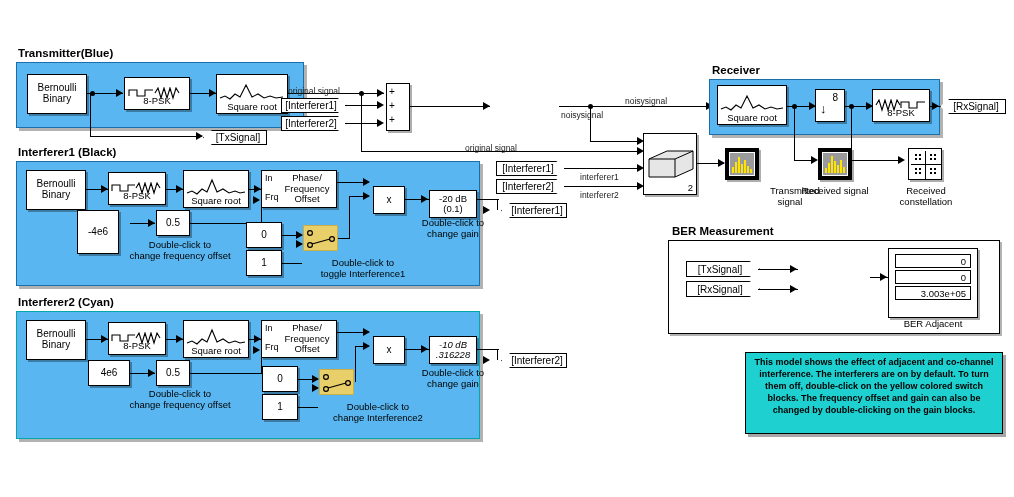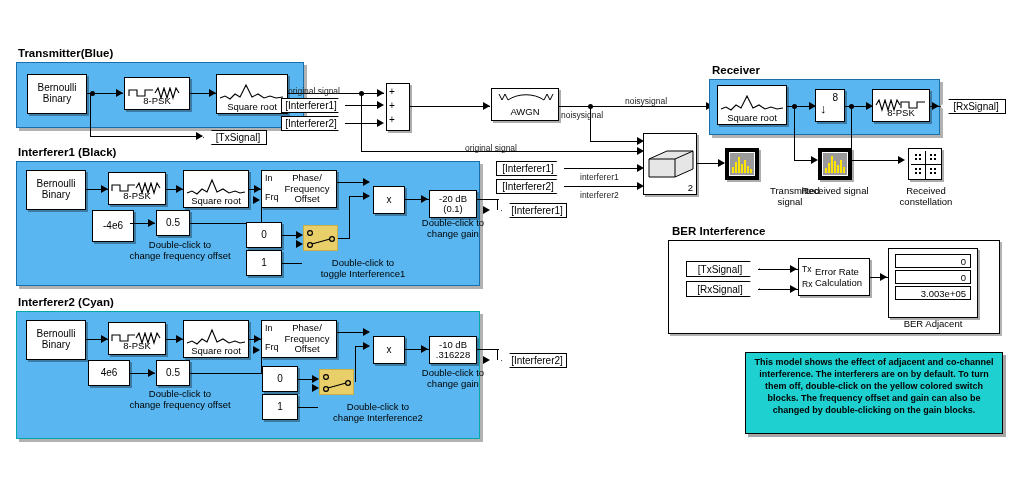--- a/index.html
+++ b/index.html
@@ -235,28 +235,20 @@
 
   <div class="sumblk" style="left:386px; top:83px; width:24px; height:48px;">
     <span style="top:2px;">+</span>
     <span style="top:16px;">+</span>
     <span style="top:30px;">+</span>
   </div>
 
   <div class="wire h" style="left:410px; top:106px; width:80px;"></div>
   <div class="arrow" style="left:483px; top:102px;"></div>
 
-  <div class="blk" style="left:491px; top:88px; width:68px; height:33px;">
-    <svg class="icon-svg" width="56" height="12" viewBox="0 0 56 12" style="position:absolute; top:3px; left:6px;">
-      <polyline points="1,2 4,8 7,2 10,8" fill="none" stroke="#000" stroke-width="1"></polyline>
-      <path d="M10,8 C20,1 36,1 46,8" fill="none" stroke="#000" stroke-width="1"></path>
-      <polyline points="46,8 49,2 52,8 55,2" fill="none" stroke="#000" stroke-width="1"></polyline>
-    </svg>
-    <span class="lbl-mid">AWGN</span>
-  </div>
 
   <div class="wire h" style="left:559px; top:106px; width:153px;"></div>
   <div class="dot" style="left:588px; top:104px;"></div>
   <div class="arrow" style="left:706px; top:102px;"></div>
   <div class="wlabel" style="left:625px; top:96px;">noisysignal</div>
   <div class="wlabel" style="left:561px; top:110px;">noisysignal</div>
 
   <div class="wire v" style="left:590px; top:106px; height:36px;"></div>
   <div class="wire h" style="left:590px; top:141px; width:50px;"></div>
   <div class="arrow" style="left:637px; top:137px;"></div>
@@ -409,21 +401,21 @@
   <div class="arrow" style="left:254px; top:185px;"></div>
 
   <div class="blk" style="left:261px; top:170px; width:76px; height:38px; justify-content:flex-end; align-items:flex-start; padding:2px 4px 0 0;">
     <span style="position:absolute; left:3px; top:3px; font-size:9px;">In</span>
     <span style="position:absolute; left:3px; bottom:4px; font-size:9px;">Frq</span>
     <span style="position:absolute; left:18px; top:2px; right:2px; text-align:center; font-size:9.5px; line-height:1.12; white-space:pre-line;">Phase/
 Frequency
  Offset</span>
   </div>
 
-  <div class="blk" style="left:92px; top:210px; width:42px; height:32px;">-4e6</div>
+  <div class="blk" style="left:77px; top:210px; width:42px; height:44px;">-4e6</div>
   <div class="wire h" style="left:130px; top:223px; width:25px;"></div>
   <div class="arrow" style="left:148px; top:219px;"></div>
   <div class="blk" style="left:156px; top:210px; width:34px; height:26px;">0.5</div>
   <div class="wire h" style="left:190px; top:223px; width:73px;"></div>
   <div class="wire v" style="left:261px; top:200px; height:24px;"></div>
   <div class="arrow" style="left:253px; top:196px;"></div>
   <div class="note" style="left:100px; top:240px; width:160px;">Double-click to
 change frequency offset</div>
 
   <div class="blk" style="left:246px; top:222px; width:36px; height:26px;">0</div>
@@ -533,46 +525,40 @@
   <div class="wire h" style="left:337px; top:332px; width:32px;"></div>
   <div class="arrow" style="left:363px; top:328px;"></div>
   <div class="wire v" style="left:355px; top:346px; height:36px;"></div>
   <div class="wire h" style="left:355px; top:346px; width:14px;"></div>
   <div class="arrow" style="left:363px; top:342px;"></div>
 
   <div class="blk" style="left:373px; top:336px; width:32px; height:28px;">x</div>
   <div class="wire h" style="left:405px; top:349px; width:24px;"></div>
   <div class="arrow" style="left:421px; top:345px;"></div>
 
-  <div class="blk" style="left:429px; top:336px; width:48px; height:28px; font-size:9.5px;">-10 dB
+  <div class="blk" style="left:429px; top:336px; width:48px; height:28px; font-size:9.5px;font-style:italic;">-10 dB
 .316228</div>
   <div class="note" style="left:405px; top:368px; width:96px;">Double-click to
 change gain</div>
 
   <div class="wire h" style="left:477px; top:349px; width:22px;"></div>
   <div class="arrow" style="left:483px; top:356px;"></div>
   <div class="wire v" style="left:497px; top:349px; height:11px;"></div>
   <div class="tag goto" style="left:501px; top:353px; width:66px; height:15px;">[Interferer2]</div>
 
-  <div class="region-label" style="left:672px; top:225px;">BER Interference</div>
+  <div class="region-label" style="left:672px; top:225px;">BER Measurement</div>
   <div class="region plain" style="left:668px; top:240px; width:332px; height:94px;"></div>
 
   <div class="tag from" style="left:686px; top:261px; width:74px; height:16px;">[TxSignal]</div>
   <div class="tag from" style="left:686px; top:281px; width:74px; height:16px;">[RxSignal]</div>
   <div class="wire h" style="left:758px; top:269px; width:40px;"></div>
   <div class="arrow" style="left:790px; top:265px;"></div>
   <div class="wire h" style="left:758px; top:289px; width:40px;"></div>
   <div class="arrow" style="left:790px; top:285px;"></div>
 
-  <div class="blk" style="left:798px; top:258px; width:72px; height:38px;">
-    <span style="position:absolute; left:3px; top:6px; font-size:8.5px;">Tx</span>
-    <span style="position:absolute; left:3px; bottom:6px; font-size:8.5px;">Rx</span>
-    <span style="position:absolute; left:16px; top:7px; right:2px; text-align:left; font-size:9.5px; line-height:1.18; white-space:pre-line;">Error Rate
-Calculation</span>
-  </div>
   <div class="wire h" style="left:870px; top:277px; width:18px;"></div>
   <div class="arrow" style="left:880px; top:273px;"></div>
 
   <div class="disp" style="left:888px; top:248px; width:90px; height:70px;">
     <div class="row">0</div>
     <div class="row">0</div>
     <div class="row">3.003e+05</div>
   </div>
   <div class="note" style="left:888px; top:319px; width:90px;">BER Adjacent</div>
 

